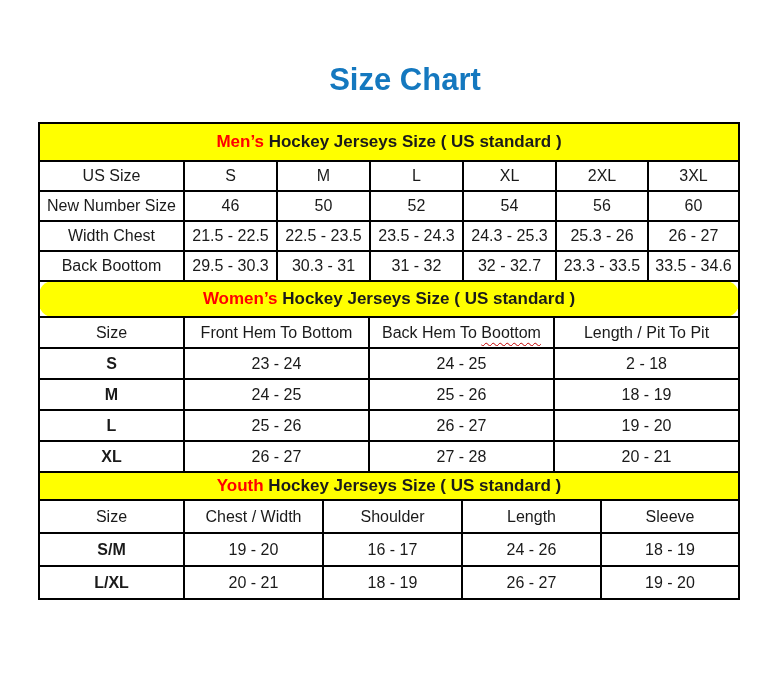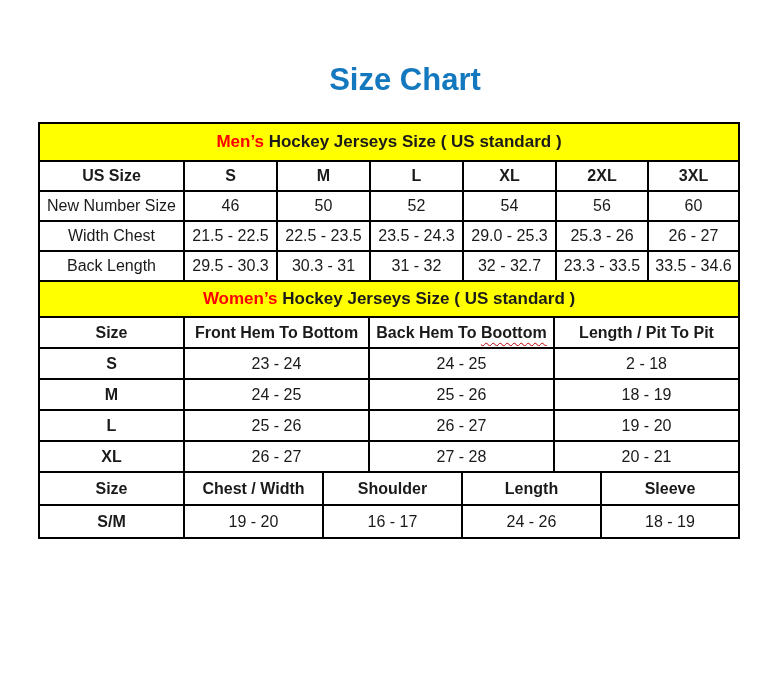--- a/index.html
+++ b/index.html
@@ -29,30 +29,30 @@
   td, th {
     border:2px solid #000000;
     text-align:center;
     vertical-align:middle;
     padding:0 2px;
     font-size:16px;
     font-weight:400;
     overflow:hidden;
     white-space:nowrap;
   }
-  th { font-weight:700; }
+  th { font-weight:400; }
   tr.band td {
     background:#FFFF00;
     font-weight:700;
     font-size:17px;
   }
   .t-mens tr.band td   { height:36px; }
   .t-mens td, .t-mens th { height:28px; }
   .t-womens tr.band td { height:34px; }
-  .t-womens td, .t-womens th { height:29px; }
+  .t-womens td, .t-womens th { height:29px;border-radius:14px; }
   .t-youth tr.band td  { height:26px; }
   .t-youth td, .t-youth th { height:31px; }
   .hl { color:#FF0000; }
   .bold-label { font-weight:700; }
   .wavy {
     text-decoration: underline wavy #C00000;
     text-decoration-thickness:1px;
     text-underline-offset:4px;
     text-align:center;
   }
@@ -94,26 +94,26 @@
       <td>52</td>
       <td>54</td>
       <td>56</td>
       <td>60</td>
     </tr>
     <tr>
       <td>Width Chest</td>
       <td>21.5 - 22.5</td>
       <td>22.5 - 23.5</td>
       <td>23.5 - 24.3</td>
-      <td>29.0 - 25.3</td>
+      <td>24.3 - 25.3</td>
       <td>25.3 - 26</td>
       <td>26 - 27</td>
     </tr>
     <tr>
-      <td>Back Length</td>
+      <td>Back Boottom</td>
       <td>29.5 - 30.3</td>
       <td>30.3 - 31</td>
       <td>31 - 32</td>
       <td>32 - 32.7</td>
       <td>23.3 - 33.5</td>
       <td>33.5 - 34.6</td>
     </tr>
   </tbody>
     </table>
 
@@ -163,30 +163,40 @@
 
   <table class="t-youth">
     <colgroup>
       <col style="width:145px">
         <col style="width:139px">
         <col style="width:139px">
         <col style="width:139px">
         <col style="width:138px">
     </colgroup>
     <tbody>
+        <tr class="band">
+      <td colspan="5"><span class="hl">Youth</span> <span>Hockey Jerseys Size ( US standard )</span></td>
+    </tr>
     <tr>
       <th>Size</th>
       <th>Chest / Width</th>
       <th>Shoulder</th>
       <th>Length</th>
       <th>Sleeve</th>
     </tr>
     <tr>
       <td class="bold-label">S/M</td>
       <td>19 - 20</td>
       <td>16 - 17</td>
       <td>24 - 26</td>
       <td>18 - 19</td>
     </tr>
+    <tr>
+      <td class="bold-label">L/XL</td>
+      <td>20 - 21</td>
+      <td>18 - 19</td>
+      <td>26 - 27</td>
+      <td>19 - 20</td>
+    </tr>
   </tbody>
     </table>
 
 </div>
 
 </body></html>

